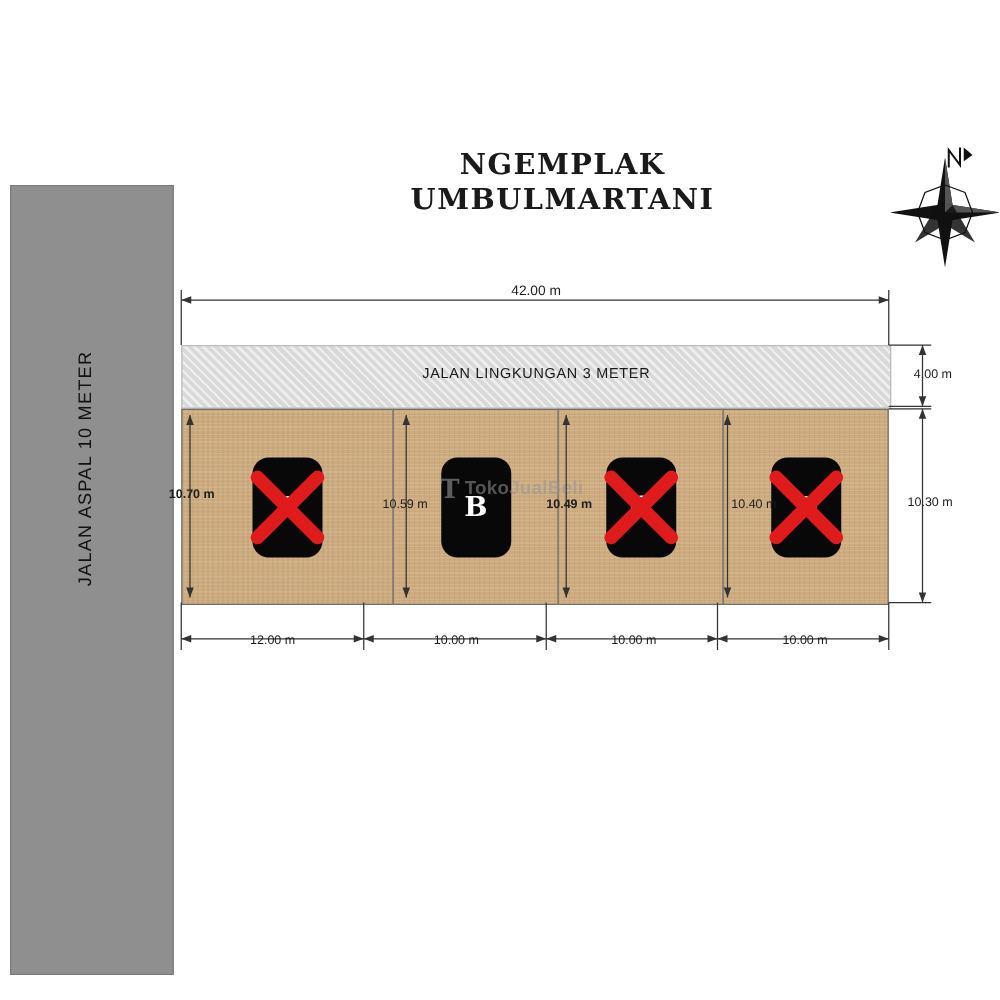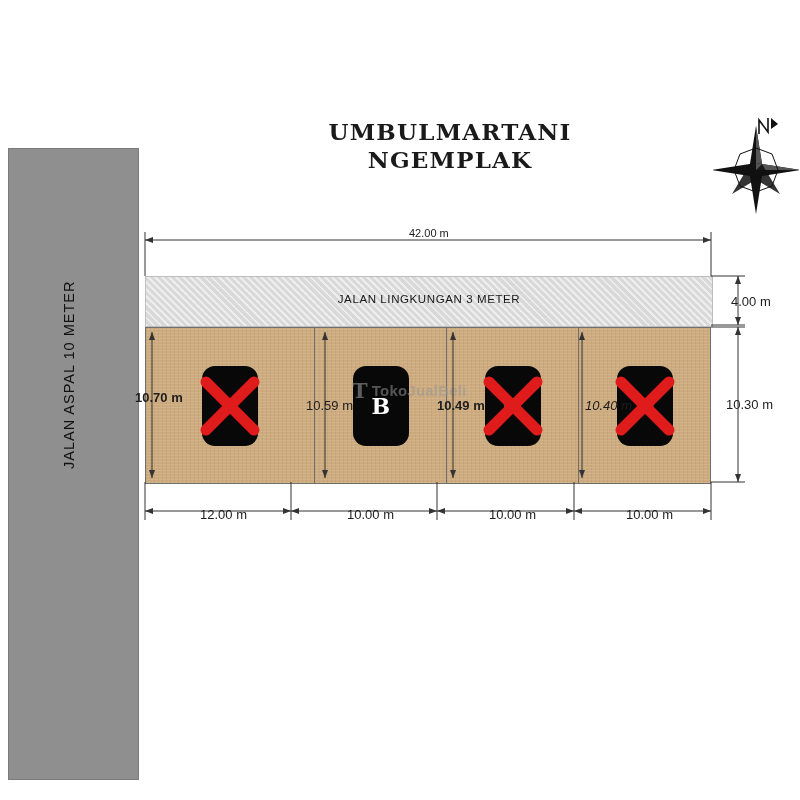--- a/index.html
+++ b/index.html
@@ -144,21 +144,21 @@
     top: 50%;
     transform: translate(-50%, -50%);
     width: 62px;
     height: 62px;
     pointer-events: none;
   }
 
   
   .dim-text {
     position: absolute;
-    font-size: 13px;
+    font-size: 10px;
     color: #1d1d1d;
     white-space: nowrap;
   }
   .dim-text.big { font-size: 11px; }
 
   svg.overlay {
     position: absolute;
     left: 0; top: 0;
     width: 800px;
     height: 800px;
@@ -184,22 +184,22 @@
     font-family: "DejaVu Serif", serif;
     color: rgba(150,150,150,.6);
   }
 </style>
 </head>
 <body>
 
 <div id="stage">
 
   <div class="title-block">
+    <div class="title-line">NGEMPLAK</div>
     <div class="title-line">UMBULMARTANI</div>
-    <div class="title-line">NGEMPLAK</div>
   </div>
 
   <div class="compass">
     <svg viewBox="0 0 86 110" width="86" height="110">
       <g transform="translate(43,60)">
         <polygon points="0,-44 7,0 0,44 -7,0" fill="#111"></polygon>
         <polygon points="0,-44 7,0 0,0" fill="#555"></polygon>
         <polygon points="-44,0 0,-7 44,0 0,7" fill="#111"></polygon>
         <polygon points="44,0 0,-7 0,0" fill="#555"></polygon>
         <polygon points="0,-22 16,-16 22,0 16,16 0,22 -16,16 -22,0 -16,-16" fill="none" stroke="#111" stroke-width="1"></polygon>
@@ -325,20 +325,20 @@
     <polygon points="711,511 703,508 703,514" fill="#333"></polygon>
   </svg>
 
   <div class="dim-text big" style="left:409px; top:227px;">42.00 m</div>
   <div class="dim-text" style="left:731px; top:294px;">4.00 m</div>
   <div class="dim-text" style="left:726px; top:397px;">10.30 m</div>
 
   <div class="dim-text" style="left:135px; top:390px;font-weight:bold;">10.70 m</div>
   <div class="dim-text" style="left:306px; top:398px;">10.59 m</div>
   <div class="dim-text" style="left:437px; top:398px;font-weight:bold;">10.49 m</div>
-  <div class="dim-text" style="left:585px; top:398px;font-style:italic;">10.40 m</div>
+  <div class="dim-text" style="left:585px; top:398px;">10.40 m</div>
 
   <div class="dim-text" style="left:200px; top:507px;">12.00 m</div>
   <div class="dim-text" style="left:347px; top:507px;">10.00 m</div>
   <div class="dim-text" style="left:489px; top:507px;">10.00 m</div>
   <div class="dim-text" style="left:626px; top:507px;">10.00 m</div>
 
 </div>
 
 </body></html>

